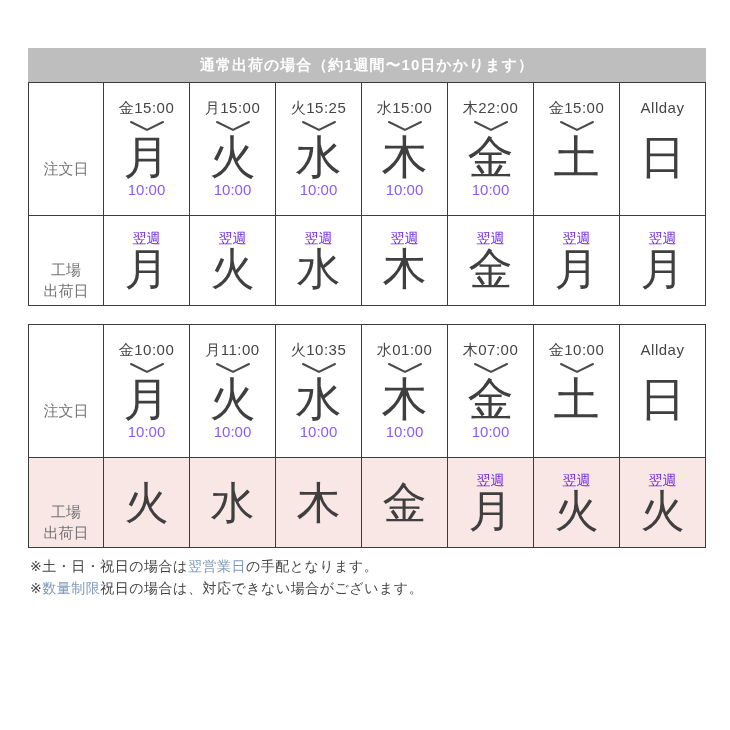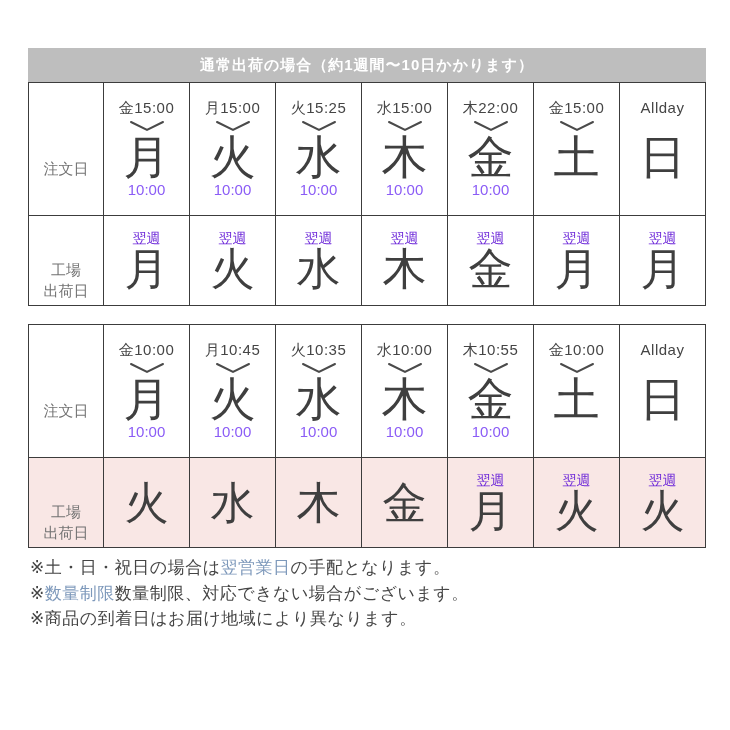--- a/index.html
+++ b/index.html
@@ -91,21 +91,21 @@
   }
   .ship-day {
     font-size: 44px;
     line-height: 1.0;
     color: #3f3f3f;
   }
   .gap { height: 18px; }
   tr.pink th, tr.pink td { background: #f9e7e5; }
   .notes {
     margin: 11px 0 0 30px;
-    font-size: 17px;
+    font-size: 14px;
     color: #454545;
   }
   .notes p {
     margin: 0 0 7px 0;
     line-height: 1.1;
     letter-spacing: 0.5px;
   }
   .hl { color: #7e99bb; }
 </style>
 </head>
@@ -280,51 +280,51 @@
           <div class="deadline">金10:00</div>
           <div class="chevron"><svg width="36" height="12" viewBox="0 0 36 12">
                     <polyline points="2,2 18,10 34,2" fill="none" stroke="#4a4a4a" stroke-width="2" stroke-linecap="round"></polyline>
                   </svg></div>
           <div class="big-day">月</div>
           <div class="time">10:00</div>
         </div>
             </td>
         <td>
               <div class="cell-stack">
-          <div class="deadline">月10:45</div>
+          <div class="deadline">月11:00</div>
           <div class="chevron"><svg width="36" height="12" viewBox="0 0 36 12">
                     <polyline points="2,2 18,10 34,2" fill="none" stroke="#4a4a4a" stroke-width="2" stroke-linecap="round"></polyline>
                   </svg></div>
           <div class="big-day">火</div>
           <div class="time">10:00</div>
         </div>
             </td>
         <td>
               <div class="cell-stack">
           <div class="deadline">火10:35</div>
           <div class="chevron"><svg width="36" height="12" viewBox="0 0 36 12">
                     <polyline points="2,2 18,10 34,2" fill="none" stroke="#4a4a4a" stroke-width="2" stroke-linecap="round"></polyline>
                   </svg></div>
           <div class="big-day">水</div>
           <div class="time">10:00</div>
         </div>
             </td>
         <td>
               <div class="cell-stack">
-          <div class="deadline">水10:00</div>
+          <div class="deadline">水01:00</div>
           <div class="chevron"><svg width="36" height="12" viewBox="0 0 36 12">
                     <polyline points="2,2 18,10 34,2" fill="none" stroke="#4a4a4a" stroke-width="2" stroke-linecap="round"></polyline>
                   </svg></div>
           <div class="big-day">木</div>
           <div class="time">10:00</div>
         </div>
             </td>
         <td>
               <div class="cell-stack">
-          <div class="deadline">木10:55</div>
+          <div class="deadline">木07:00</div>
           <div class="chevron"><svg width="36" height="12" viewBox="0 0 36 12">
                     <polyline points="2,2 18,10 34,2" fill="none" stroke="#4a4a4a" stroke-width="2" stroke-linecap="round"></polyline>
                   </svg></div>
           <div class="big-day">金</div>
           <div class="time">10:00</div>
         </div>
             </td>
         <td>
               <div class="cell-stack">
           <div class="deadline">金10:00</div>
@@ -395,17 +395,16 @@
           <div class="ship-day">火</div>
         </div>
             </td>
       </tr>
     </tbody>
       </table>
   </div>
 
   <div class="notes">
     <p><span>※土・日・祝日の場合は</span><span class="hl">翌営業日</span><span>の手配となります。</span></p>
-    <p><span>※</span><span class="hl">数量制限</span><span>数量制限、対応できない場合がございます。</span></p>
-    <p><span>※商品の到着日はお届け地域により異なります。</span><span class="hl"></span><span></span></p>
+    <p><span>※</span><span class="hl">数量制限</span><span>祝日の場合は、対応できない場合がございます。</span></p>
   </div>
 
 </div>
 
 </body></html>

